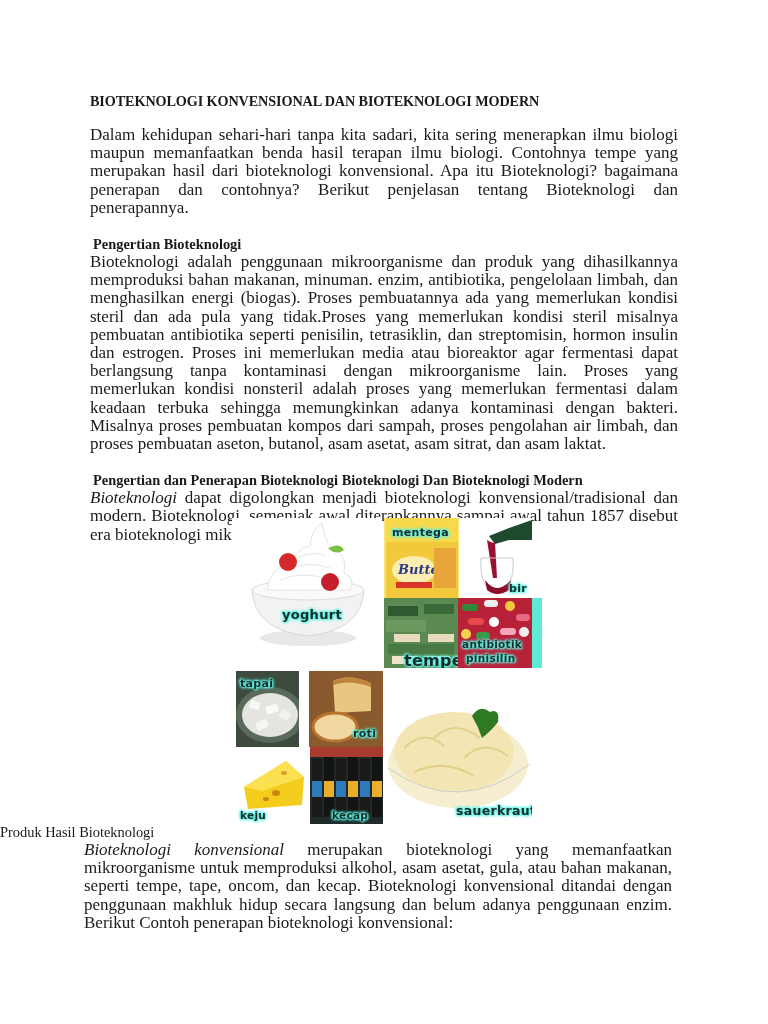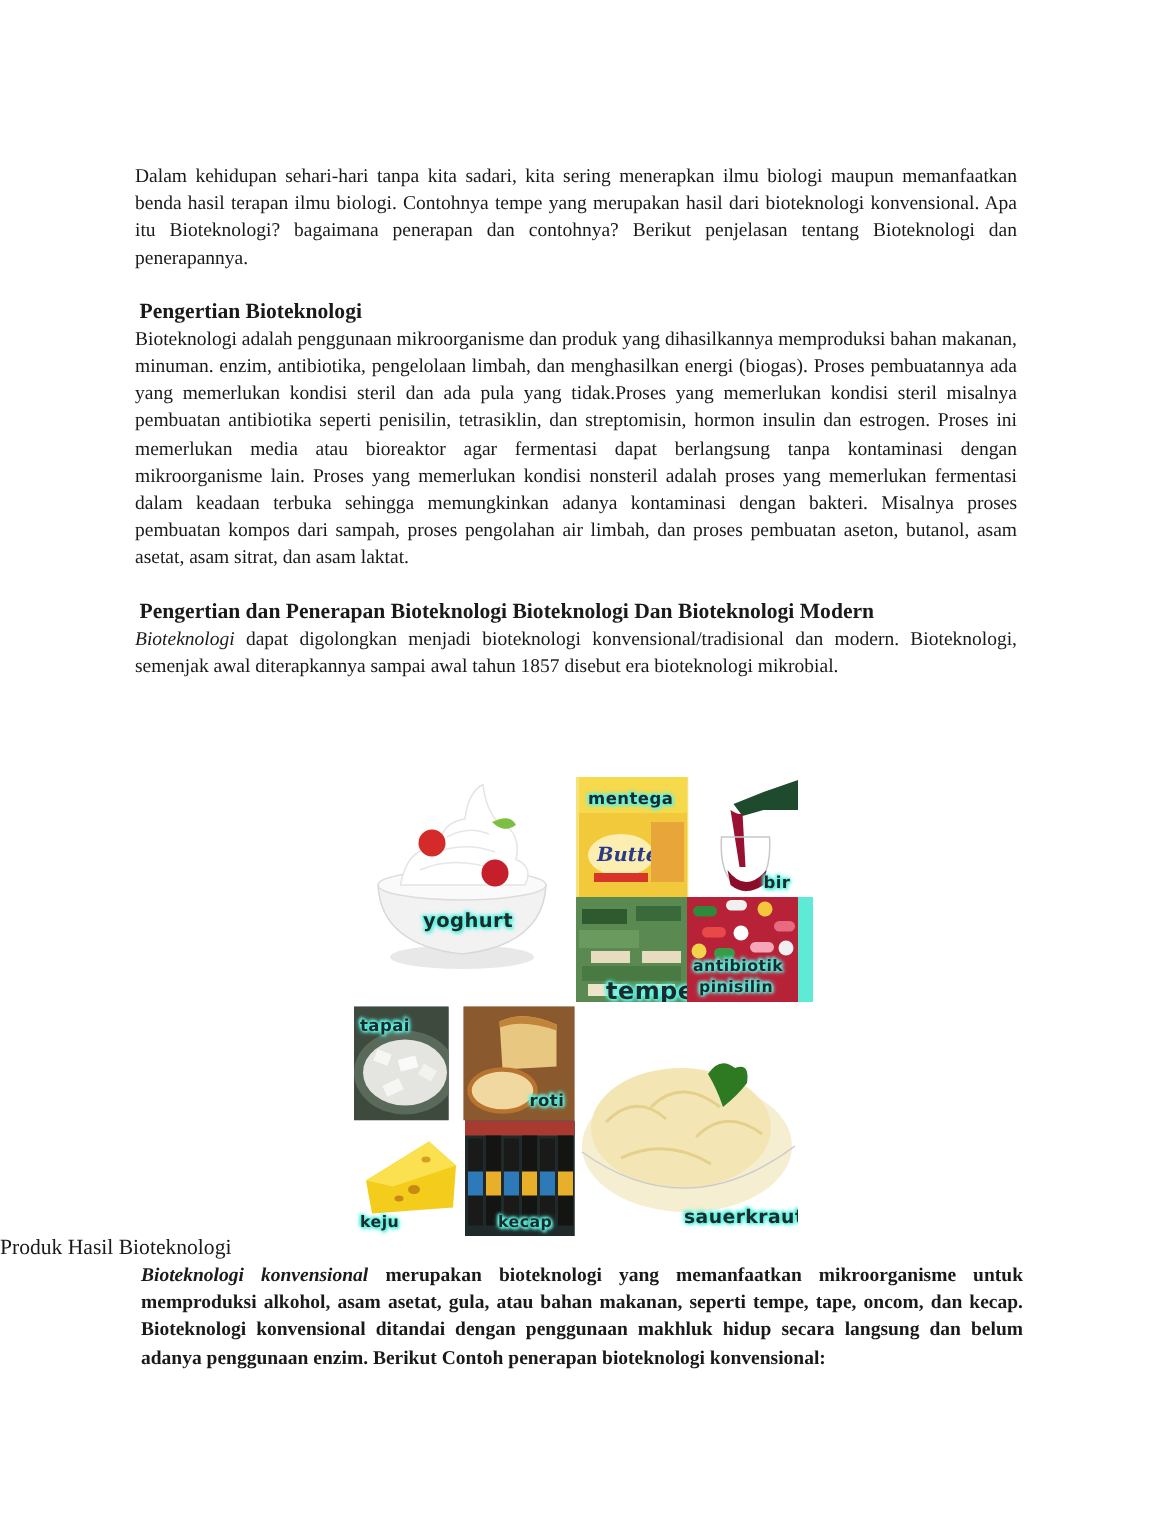--- a/index.html
+++ b/index.html
@@ -5,39 +5,40 @@
   html, body { margin: 0; padding: 0; }
   body {
     width: 768px; height: 1024px; overflow: hidden;
     background: #ffffff;
     font-family: "Liberation Serif", "DejaVu Serif", serif;
     color: #1a1a1a;
     position: relative;
   }
   .page { position: absolute; left: 90px; top: 92px; width: 588px; }
   .title { font-weight: bold; font-size: 14.2px; line-height: 18px; margin: 0; letter-spacing: -0.1px; white-space: nowrap; }
-  p { margin: 0; font-size: 13px; line-height: 18.2px; text-align: justify; }
+  p { margin: 0; font-size: 17px; line-height: 18.2px; text-align: justify; }
   .intro { margin-top: 16px; }
   .h2 { font-weight: bold; font-size: 14.4px; line-height: 18px; margin: 18px 0 0 3px; }
   .h2b { margin-top: 18px; }
   .collage { position: absolute; left: 232px; top: 518px; width: 300px; height: 306px; }
   .tile { position: absolute; overflow: hidden; }
   .lbl {
     position: absolute; font-family: "DejaVu Sans", sans-serif; font-weight: bold;
     color: #1c2a2a; font-size: 12px; letter-spacing: 0.3px;
     text-shadow: 0 0 2px #5ff3e3, 0 0 3px #5ff3e3, 0 0 4px #5ff3e3, 1px 1px 2px #5ff3e3, -1px -1px 2px #5ff3e3;
     white-space: nowrap; line-height: 13px;
   }
   .caption { position: absolute; left: 0; width: 768px; top: 823px; text-align: left; font-size: 14.4px; line-height: 18px; }
-  .para-last { position: absolute; left: 94px; top: 841px; width: 588px; font-weight: bold; }
+  .para-last { position: absolute; left: 84px; top: 841px; width: 588px; }
 </style>
 </head>
 <body>
 
 <div class="page">
+  <h1 class="title">BIOTEKNOLOGI KONVENSIONAL DAN BIOTEKNOLOGI MODERN</h1>
 
   <p class="intro">Dalam kehidupan sehari-hari tanpa kita sadari, kita sering menerapkan ilmu biologi maupun memanfaatkan benda hasil terapan ilmu biologi. Contohnya tempe yang merupakan hasil dari bioteknologi konvensional. Apa itu Bioteknologi? bagaimana penerapan dan contohnya? Berikut penjelasan tentang Bioteknologi dan penerapannya.</p>
 
   <div class="h2">Pengertian Bioteknologi</div>
   <p>Bioteknologi adalah penggunaan mikroorganisme dan produk yang dihasilkannya memproduksi bahan makanan, minuman. enzim, antibiotika, pengelolaan limbah, dan menghasilkan energi (biogas). Proses pembuatannya ada yang memerlukan kondisi steril dan ada pula yang tidak.Proses yang memerlukan kondisi steril misalnya pembuatan antibiotika seperti penisilin, tetrasiklin, dan streptomisin, hormon insulin dan estrogen. Proses ini memerlukan media atau bioreaktor agar fermentasi dapat berlangsung tanpa kontaminasi dengan mikroorganisme lain. Proses yang memerlukan kondisi nonsteril adalah proses yang memerlukan fermentasi dalam keadaan terbuka sehingga memungkinkan adanya kontaminasi dengan bakteri. Misalnya proses pembuatan kompos dari sampah, proses pengolahan air limbah, dan proses pembuatan aseton, butanol, asam asetat, asam sitrat, dan asam laktat.</p>
 
   <div class="h2 h2b">Pengertian dan Penerapan Bioteknologi Bioteknologi Dan Bioteknologi Modern</div>
   <p><i>Bioteknologi</i><span> dapat digolongkan menjadi bioteknologi konvensional/tradisional dan modern. Bioteknologi, semenjak awal diterapkannya sampai awal tahun 1857 disebut era bioteknologi mikrobial.</span></p>
 </div>
 

